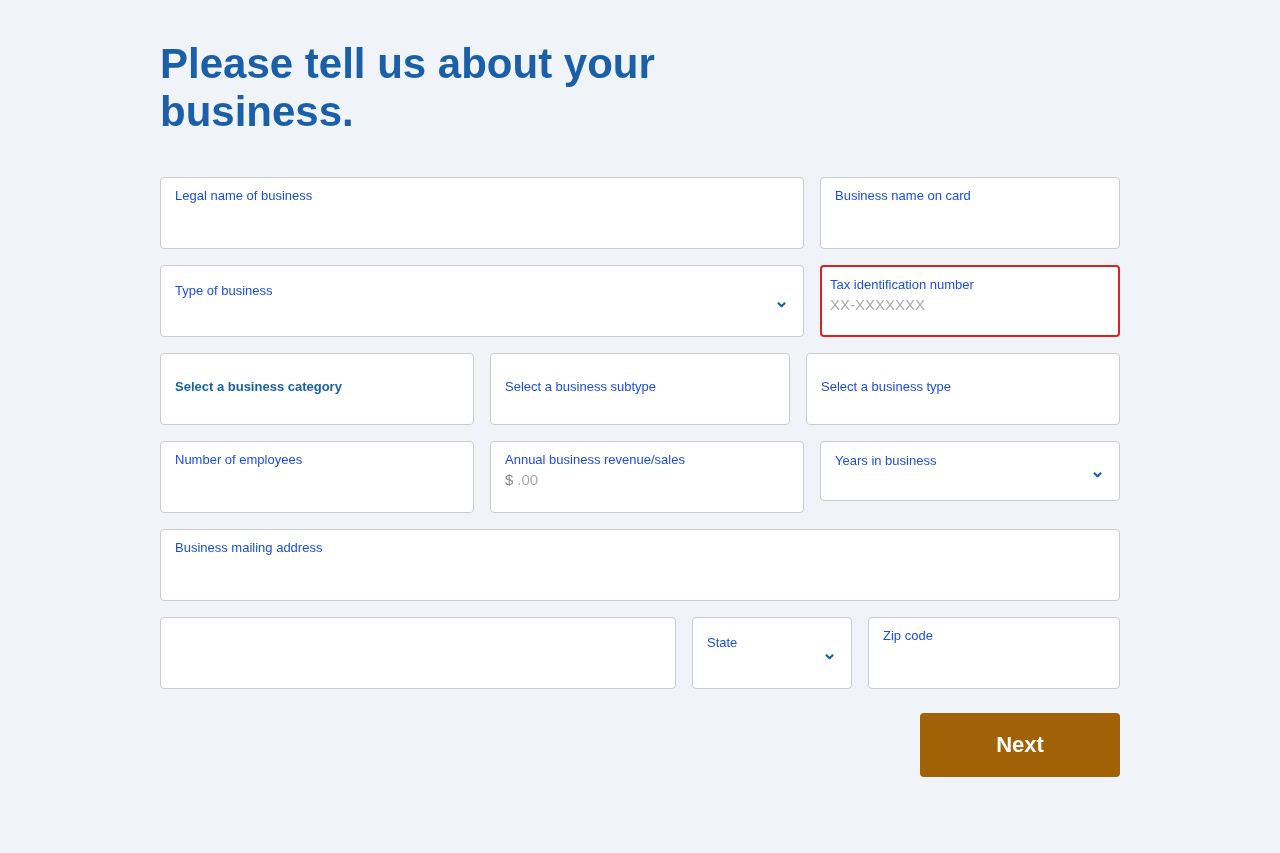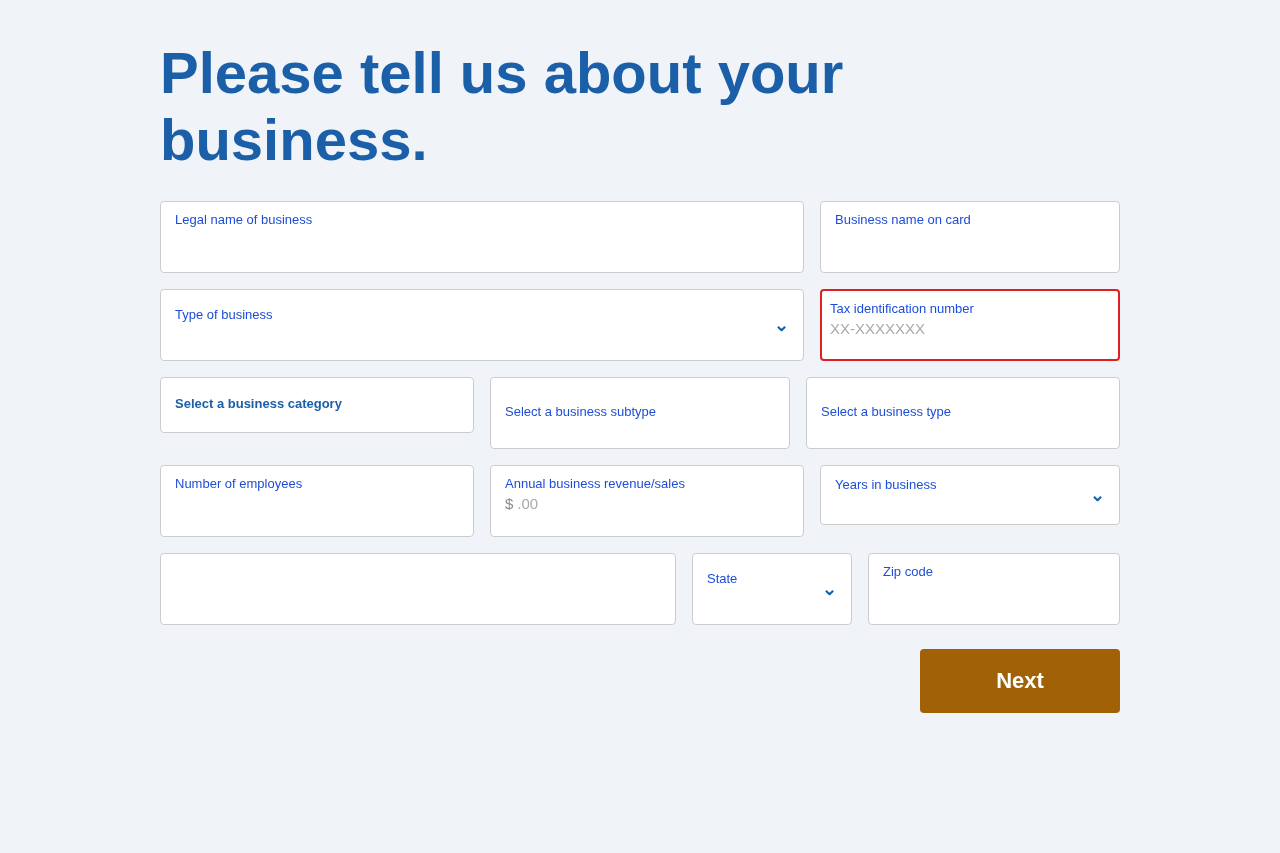--- a/index.html
+++ b/index.html
@@ -17,24 +17,24 @@
 
     .page-container {
       background: #f0f4f8;
       width: 1280px;
       min-height: 853px;
       padding: 40px 160px 60px 160px;
     }
 
     .page-title {
       color: #1a5fa8;
-      font-size: 58px;
+      font-size: 42px;
       font-weight: 700;
       line-height: 1.15;
-      margin-bottom: 28px;
+      margin-bottom: 40px;
     }
 
     .form-section {
       display: flex;
       flex-direction: column;
       gap: 16px;
     }
 
     .form-row {
       display: flex;
@@ -112,21 +112,21 @@
 
     .row-2 .tax-id {
       width: 300px;
       height: 72px;
       padding-left: 8px;
     }
 
     
     .row-3 .biz-category {
       flex: 1;
-      height: 56px;
+      height: 72px;
       justify-content: center;
     }
 
     .row-3 .biz-type {
       flex: 1;
       height: 72px;
       justify-content: center;
     }
 
     .row-3 .biz-subtype {
@@ -292,20 +292,26 @@
       </div>
       <div class="field-wrapper years-in-business">
         <div class="inner">
           <label class="field-label">Years in business</label>
           <input class="field-input" type="text" style="">
         </div>
         <span class="chevron">⌄</span>
       </div>
     </div>
 
+    <div class="form-row row-5">
+      <div class="field-wrapper mailing-address">
+        <label class="field-label">Business mailing address</label>
+        <input class="field-input" type="text" style="">
+      </div>
+    </div>
 
     <div class="form-row row-6">
       <div class="field-wrapper city">
         <input class="field-input" type="text" style="">
       </div>
       <div class="field-wrapper state">
         <div class="inner">
           <label class="field-label">State</label>
           <input class="field-input" type="text" style="">
         </div>

